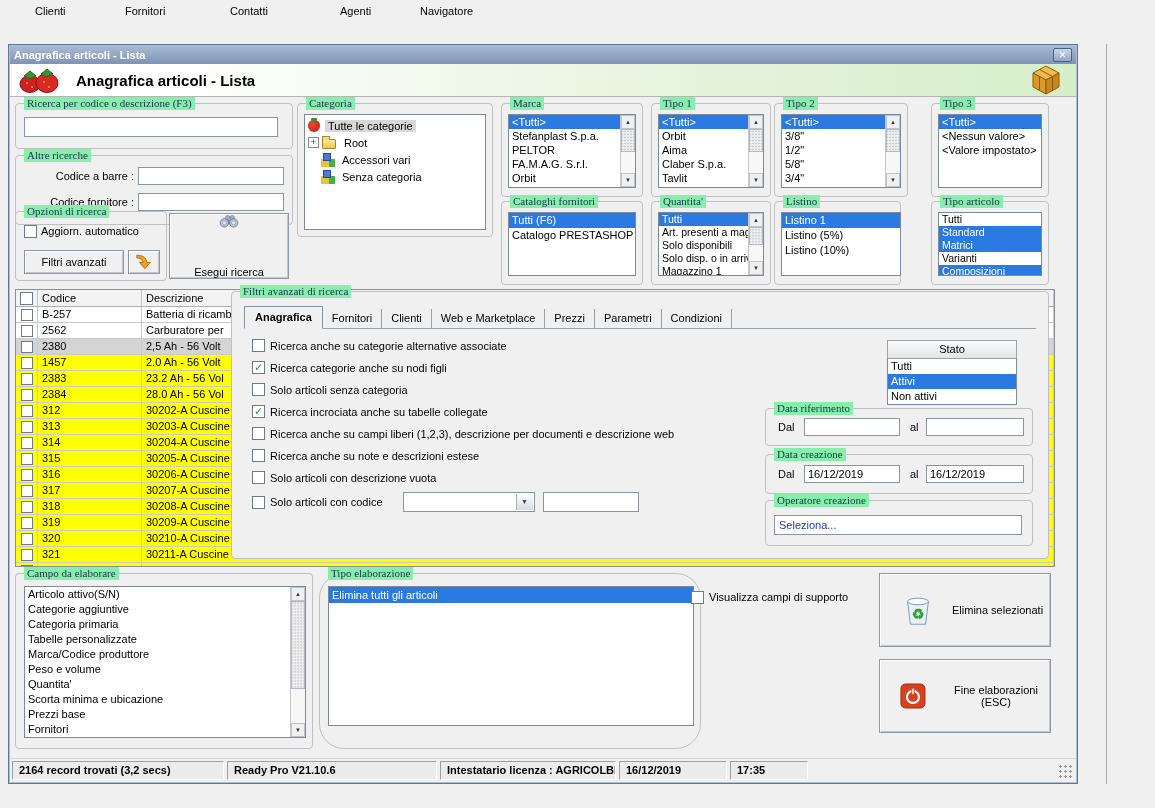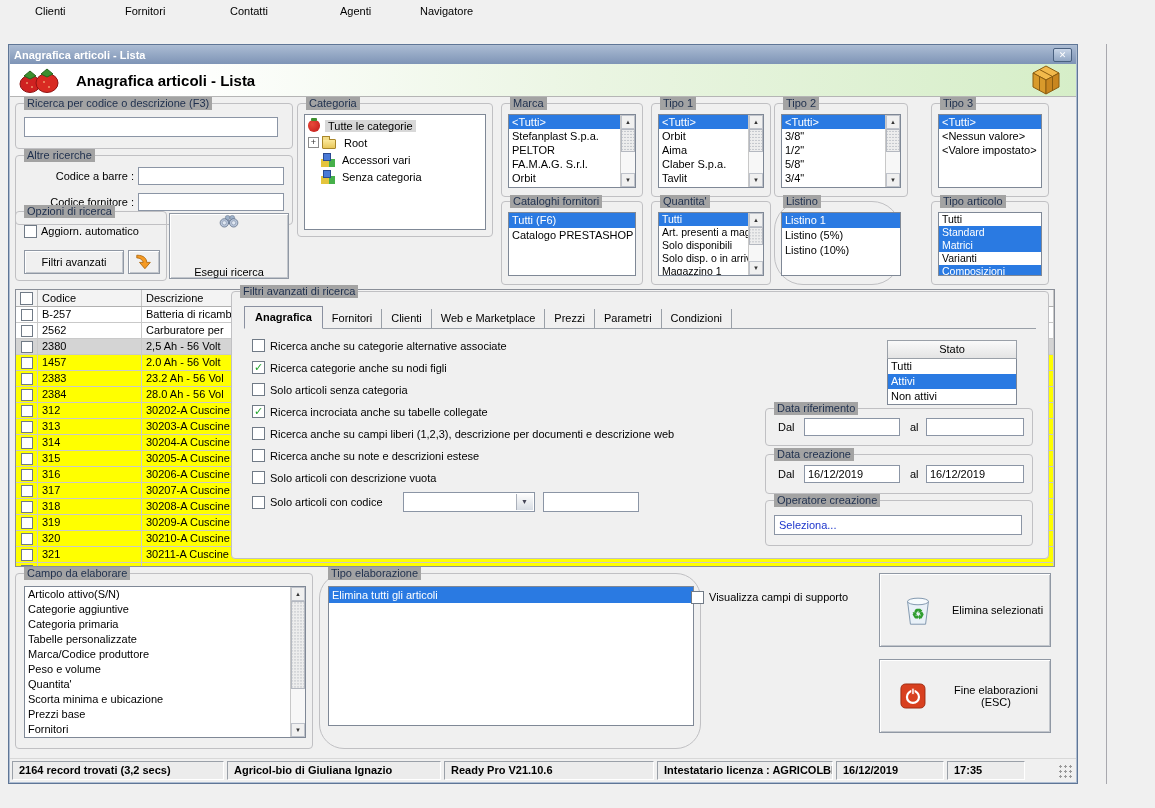--- a/index.html
+++ b/index.html
@@ -22,21 +22,21 @@
 .titlebar{position:absolute;left:1px;top:1px;right:1px;height:18px;background:linear-gradient(#a9bad2,#7e94b6);display:flex;align-items:center;padding:0 4px;}
 .tb-text{color:#fff;font-size:11px;font-weight:bold;flex:1;white-space:nowrap;}
 .tb-close{width:19px;height:14px;background:linear-gradient(#c9d6e8,#92a7c4);border:1px solid #49607f;color:#fff;font-size:9px;line-height:12px;text-align:center;border-radius:2px;cursor:default;}
 .header{position:absolute;left:1px;top:19px;right:1px;height:33px;background:linear-gradient(to right,#ffffff 15%,#eaf5e2 55%,#d6eec8);border-bottom:1px solid #b5b5b5;display:flex;align-items:center;}
 .header-title{font-size:15px;font-weight:bold;margin-left:16px;flex:1;}
 .header svg.straw{margin-left:8px;}
 .header svg.boxic{margin-right:14px;}
 
 
 .gb{position:absolute;border:1px solid #c0c0c3;border-radius:4px;}
-.gbl{position:absolute;top:-7px;left:8px;background:#a3a3a3;padding:0 3px;font-size:11px;line-height:13px;color:#1e2f4d;white-space:nowrap;}
+.gbl{position:absolute;top:-7px;left:8px;background:#86efac;padding:0 3px;font-size:11px;line-height:13px;color:#1e2f4d;white-space:nowrap;font-family:Liberation Serif, serif;}
 .txt{position:absolute;border:1px solid #8b95a5;background:#fff;font:11px "Liberation Sans","DejaVu Sans",sans-serif;padding:0 3px;}
 .flabel{position:absolute;font-size:11px;line-height:18px;white-space:nowrap;}
 .cb{display:inline-block;flex:none;width:13px;height:13px;background:#fff;border:1px solid #707a86;text-align:center;line-height:11px;font-size:11px;color:#1fa428;font-weight:bold;}
 .btn{position:absolute;background:#f0f0f0;border:1px solid #9098a4;box-shadow:inset 1px 1px 0 #fff,inset -1px -1px 0 #c2c6cc;font-size:11px;text-align:center;cursor:default;}
 
 
 .listwrap{position:absolute;background:#fff;border:1px solid #7f8896;display:flex;overflow:hidden;}
 .list{flex:1;overflow:hidden;}
 .li{height:14px;line-height:14px;font-size:11px;padding:0 3px;white-space:nowrap;overflow:hidden;}
 .list.r15 .li{height:15px;line-height:15px;}
@@ -304,21 +304,21 @@
       <div class="vscroll">
         <div class="sb-btn">▲</div>
         <div class="sb-track">
             <div class="sb-thumb"></div>
           </div>
         <div class="sb-btn">▼</div>
       </div>
     </div>
   </div>
 
-  <div class="gb" style="left:765px;top:156px;width:127px;height:84px;border-radius:29px;">
+  <div class="gb" style="left:765px;top:156px;width:127px;height:84px;">
     <span class="gbl">Listino</span>
     <div class="listwrap" style="left:6px;top:10px;width:120px;height:64px;">
       <div class="list r15">
           <div class="li sel">Listino 1</div>
           <div class="li">Listino (5%)</div>
           <div class="li">Listino (10%)</div>
         </div>
     </div>
   </div>
 
@@ -597,21 +597,20 @@
     <svg width="28" height="28" viewBox="0 0 28 28">
       <rect x="1" y="1" width="26" height="26" rx="5" fill="#d8401f" stroke="#9c2a10"></rect>
       <circle cx="14" cy="15" r="6.5" fill="none" stroke="#ffffff" stroke-width="2.4"></circle>
       <rect x="12.7" y="5.5" width="2.6" height="7" fill="#ffffff" stroke="#d8401f" stroke-width="1"></rect>
     </svg>
     <span class="blabel">Fine elaborazioni (ESC)</span>
   </button>
 
   <div class="statusbar">
     <div class="seg" style="width:212px;">2164 record trovati (3,2 secs)</div>
-    <div class="seg" style="width:214px;">Agricol-bio di Giuliana Ignazio</div>
     <div class="seg" style="width:210px;">Ready Pro V21.10.6</div>
     <div class="seg" style="width:176px;">Intestatario licenza : AGRICOLBIO DI I</div>
     <div class="seg" style="width:108px;">16/12/2019</div>
     <div class="seg" style="width:78px;">17:35</div>
     <div class="grip"></div>
   </div>
 
 </div>
 
 </body></html>

